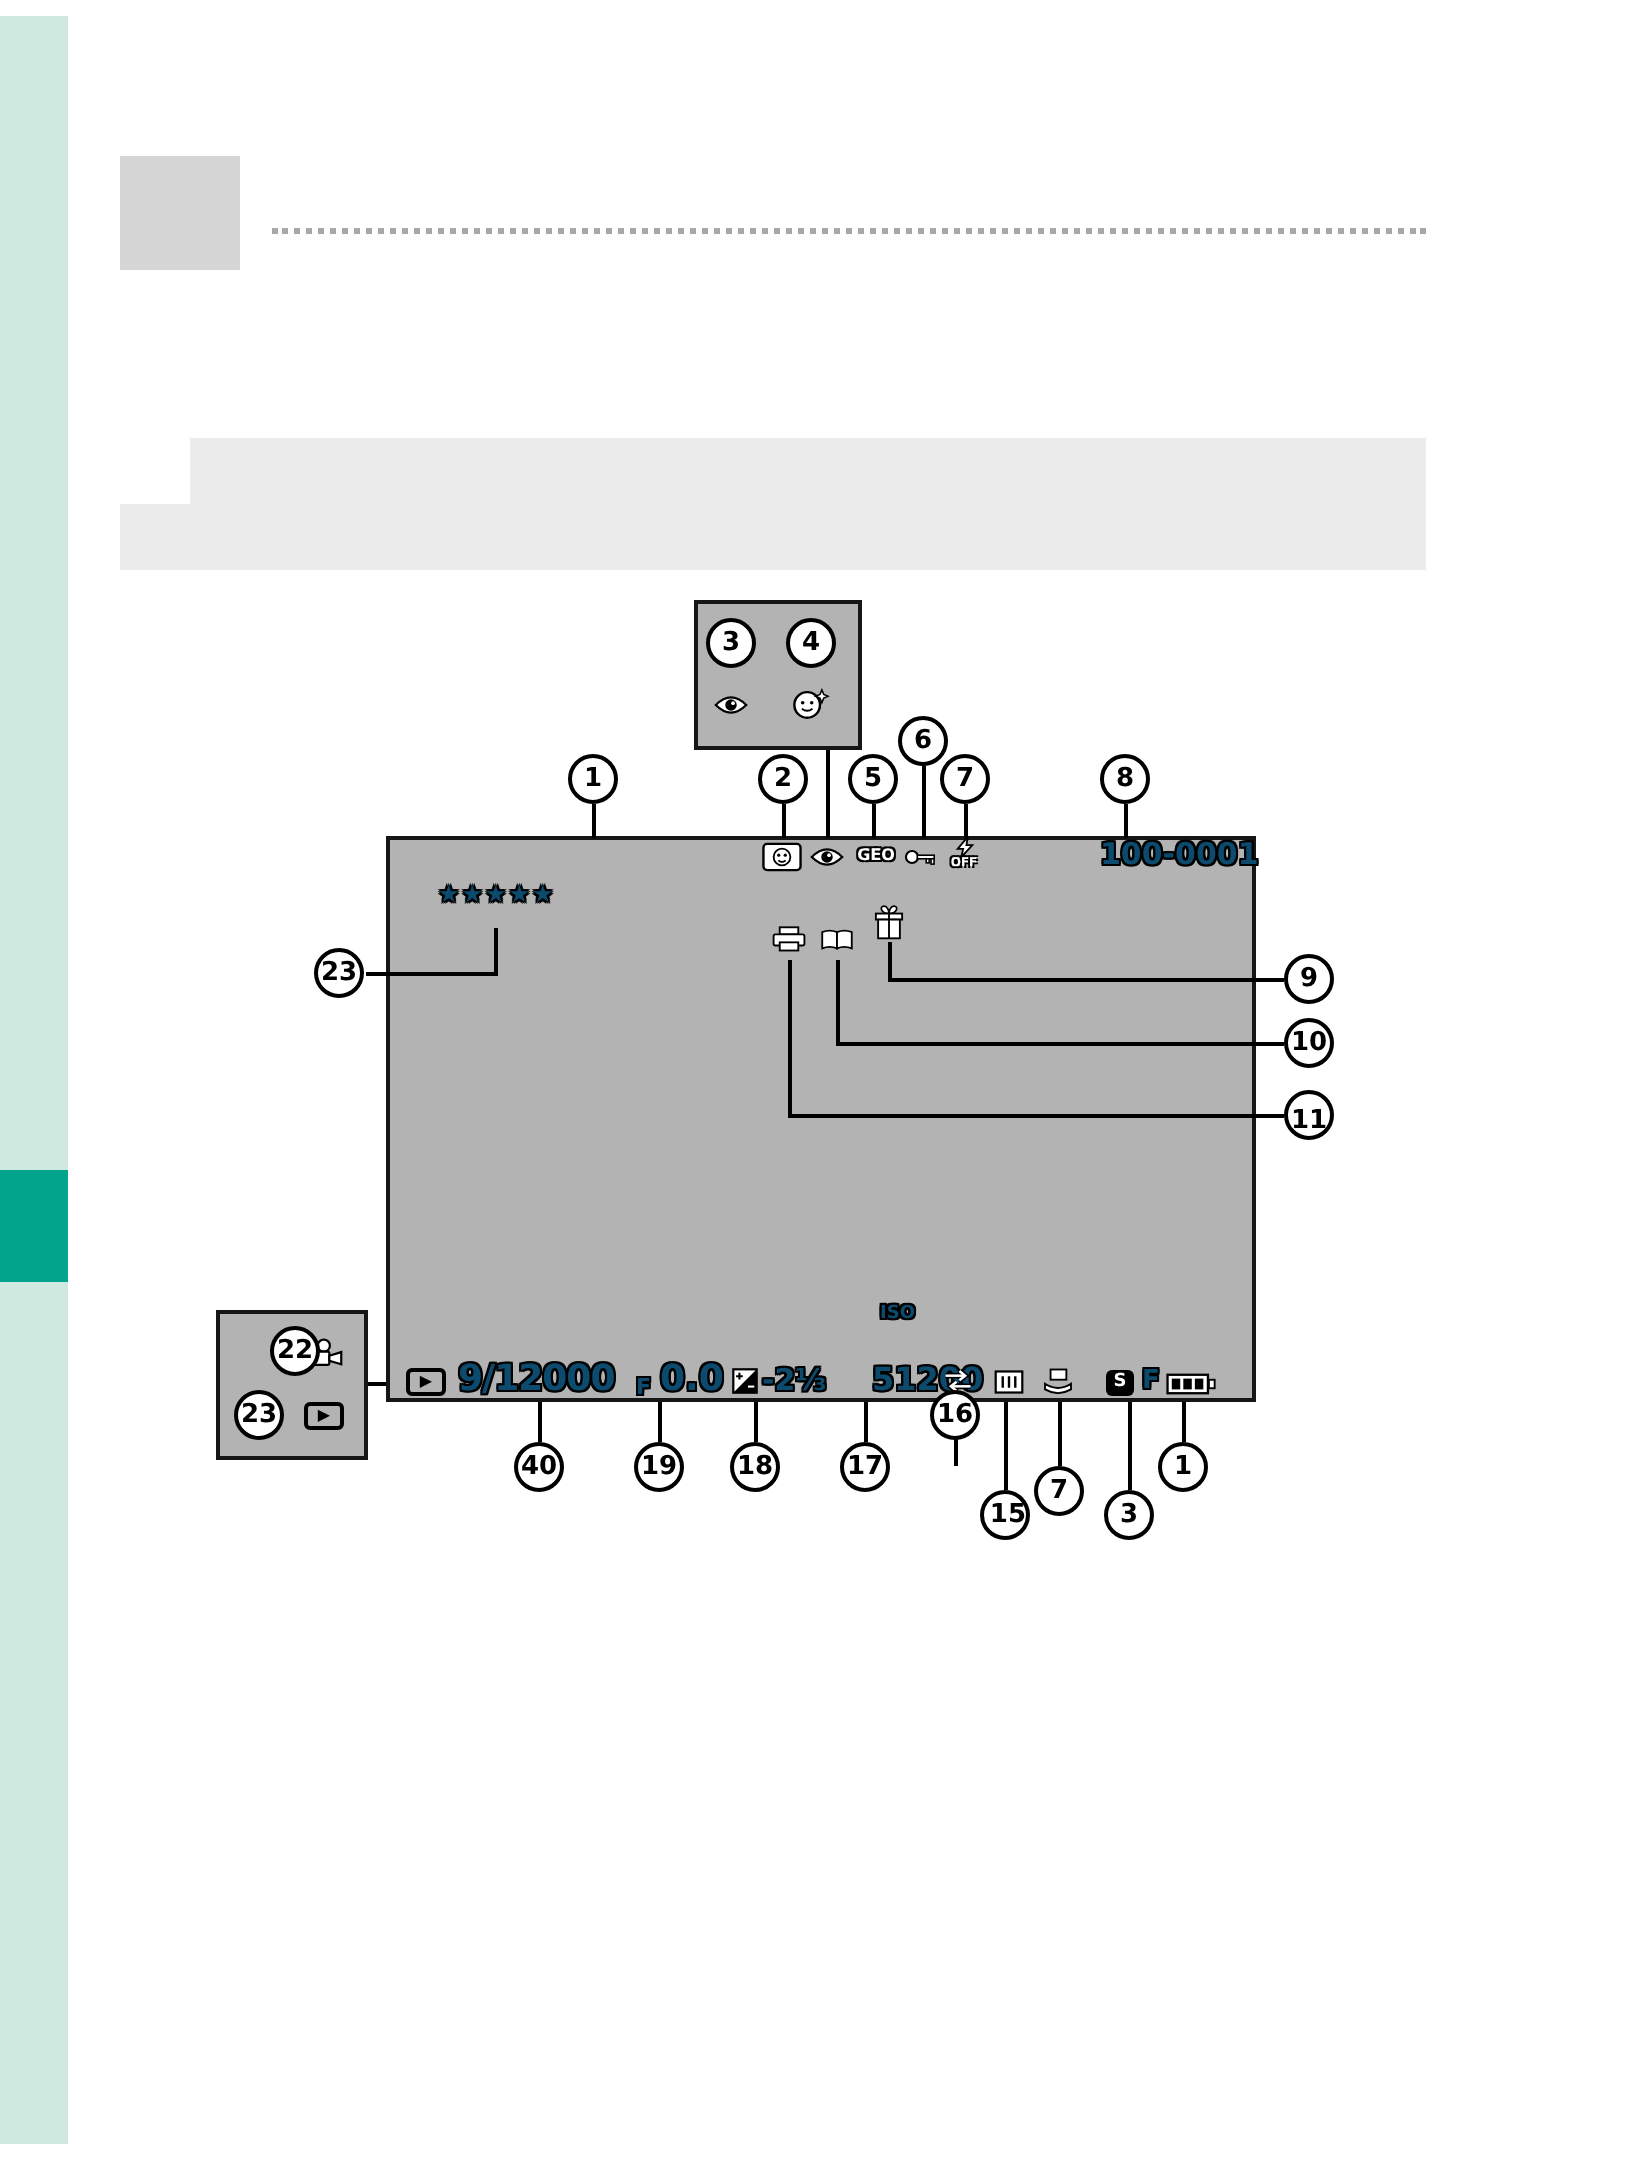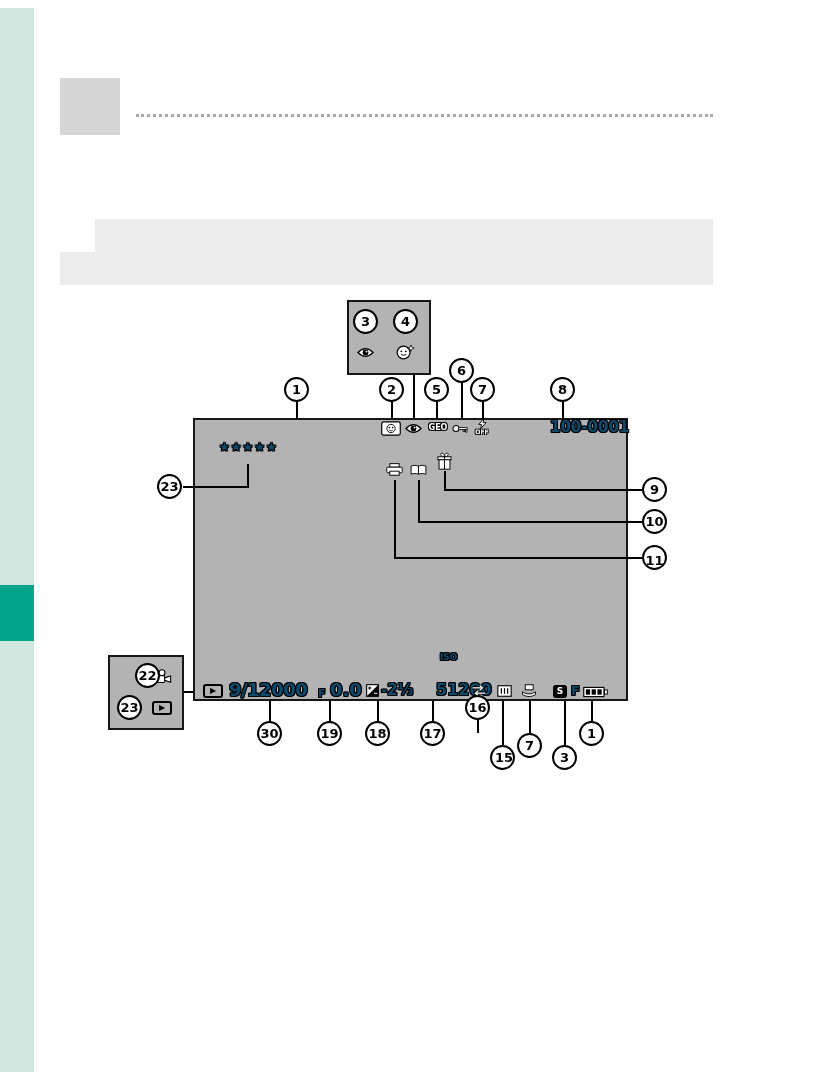--- a/index.html
+++ b/index.html
@@ -295,21 +295,21 @@
   <div class="co" style="left:420px; top:721px;">
       <span>17</span>
     </div>
   <div class="co" style="left:365px; top:721px;">
       <span>18</span>
     </div>
   <div class="co" style="left:317px; top:721px;">
       <span>19</span>
     </div>
   <div class="co" style="left:257px; top:721px;">
-      <span>30</span>
+      <span>40</span>
     </div>
   <div class="co" style="left:117px; top:695px;">
       <span>23</span>
     </div>
   <div class="co" style="left:111px; top:663px;margin-left:24px;">
       <span>22</span>
     </div>
   <div class="co" style="left:157px; top:474px;">
       <span>23</span>
     </div>

